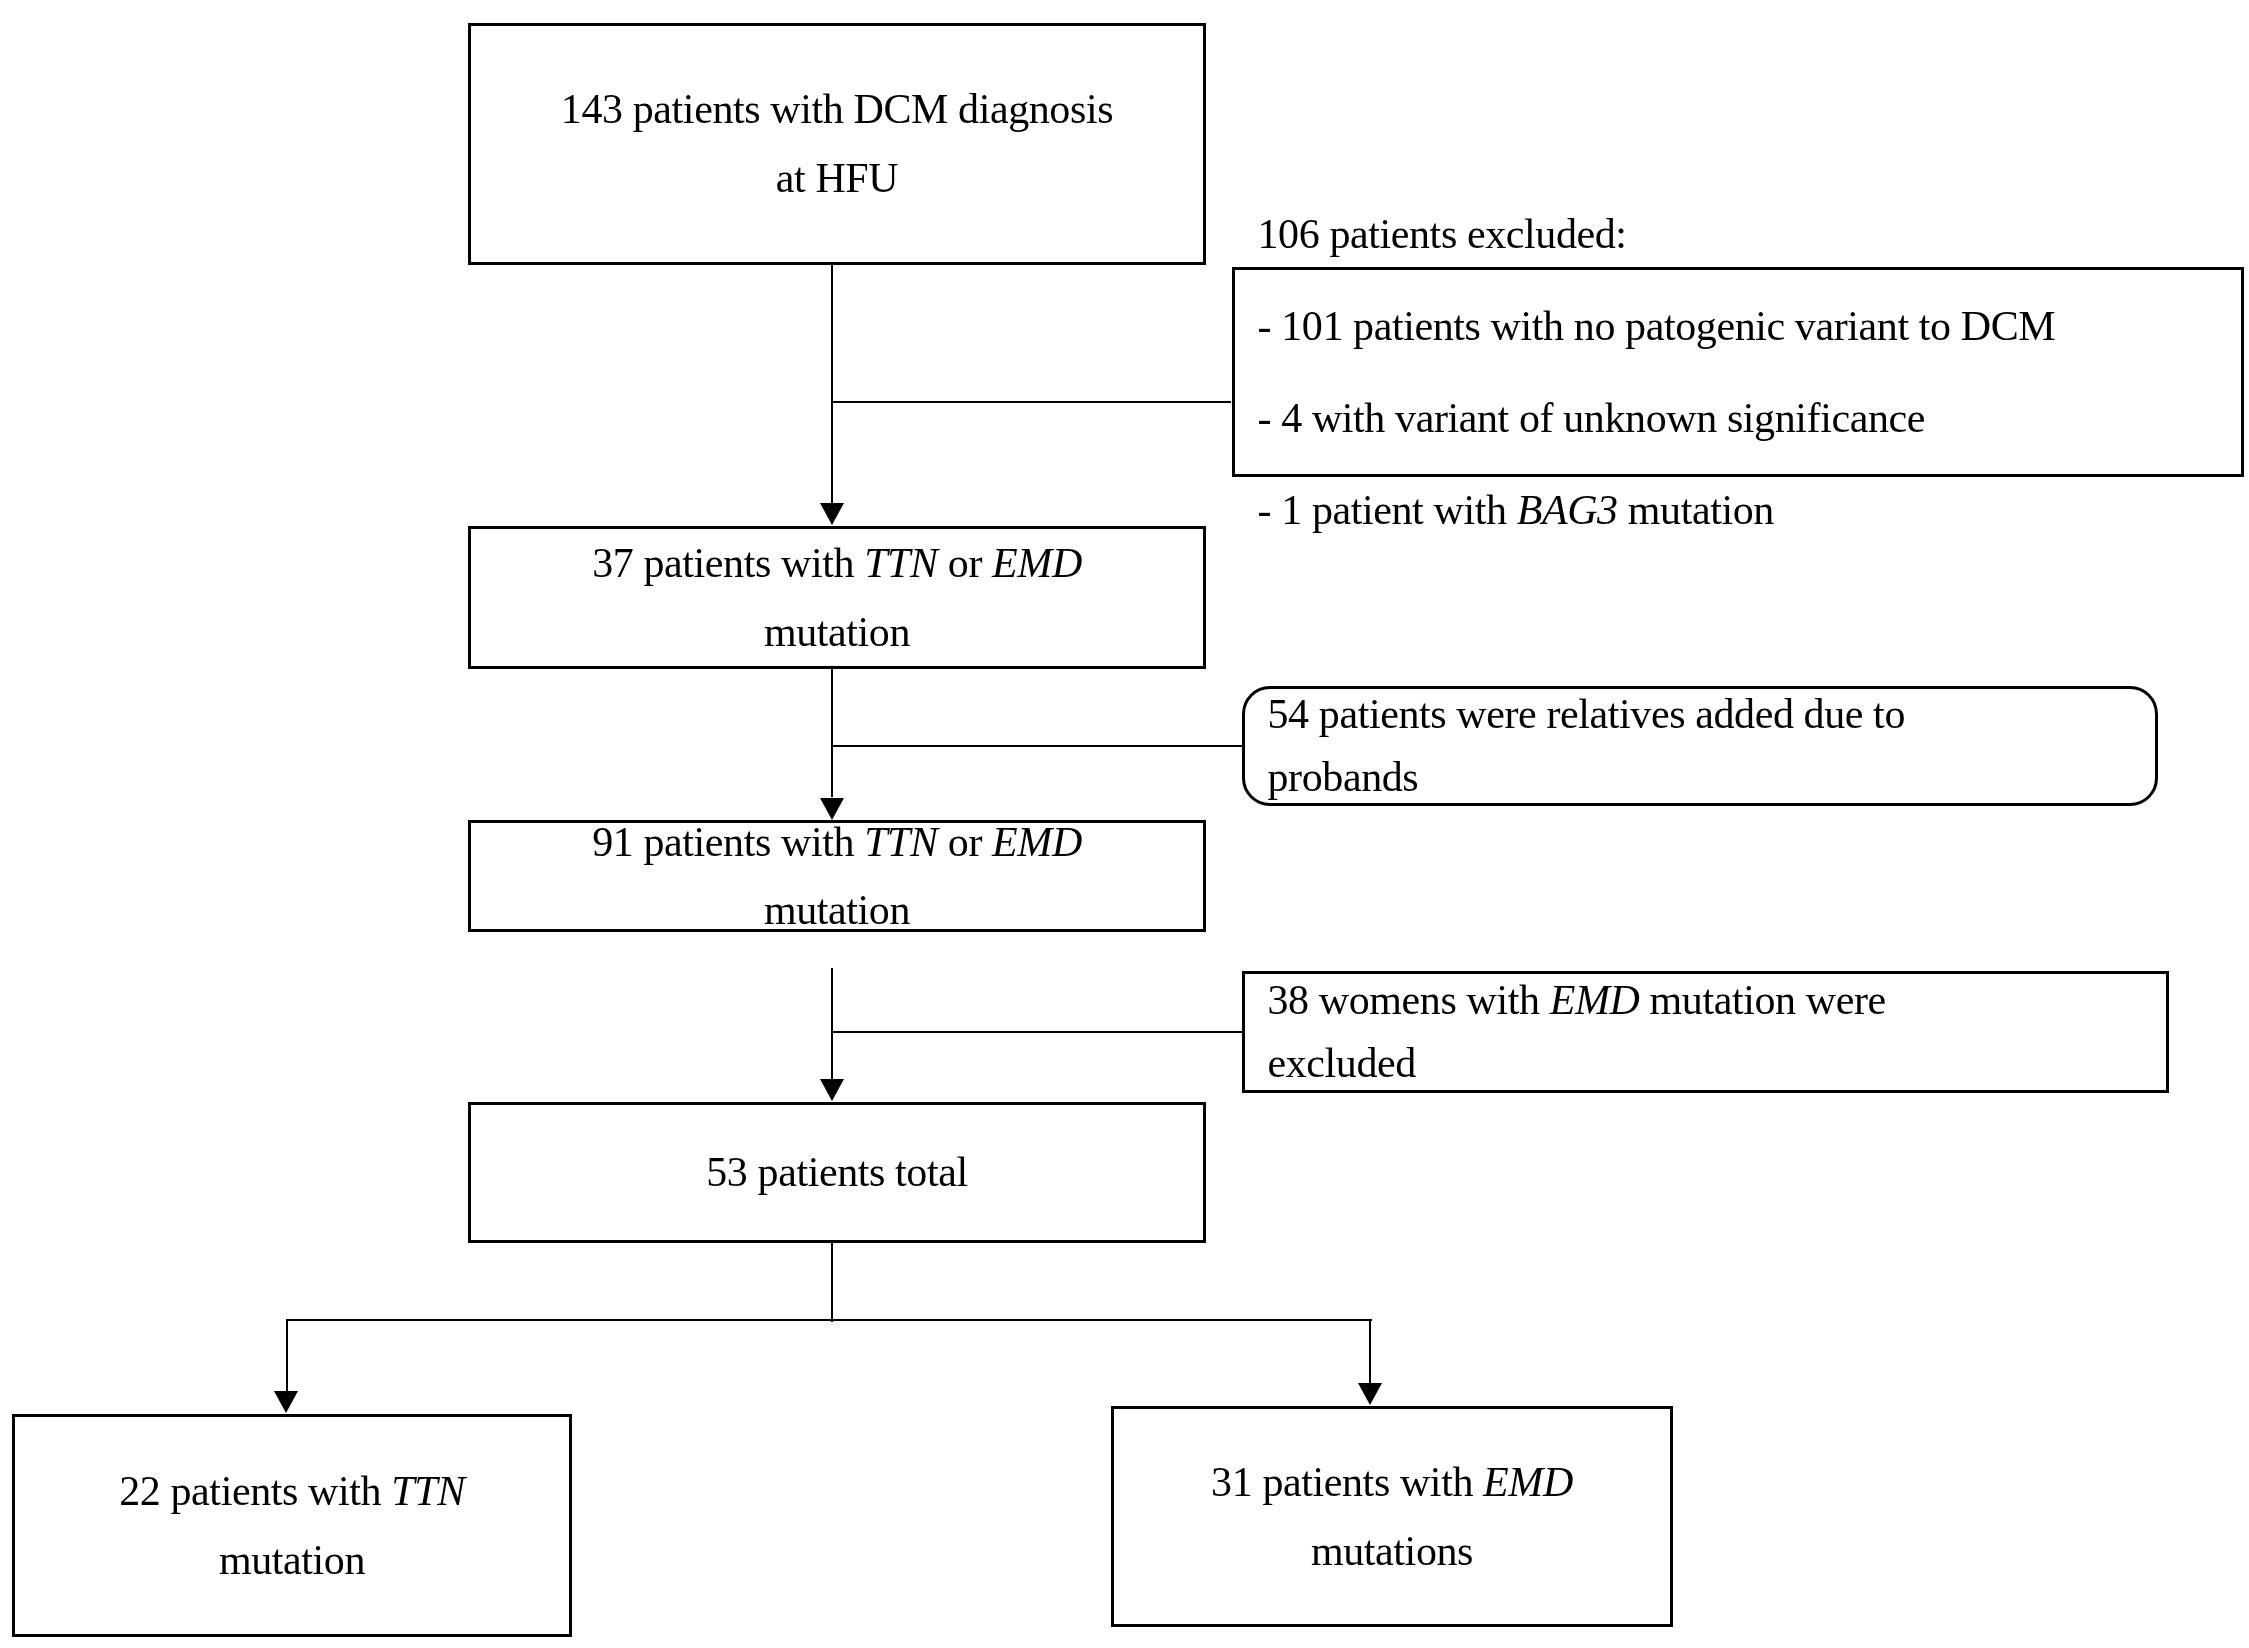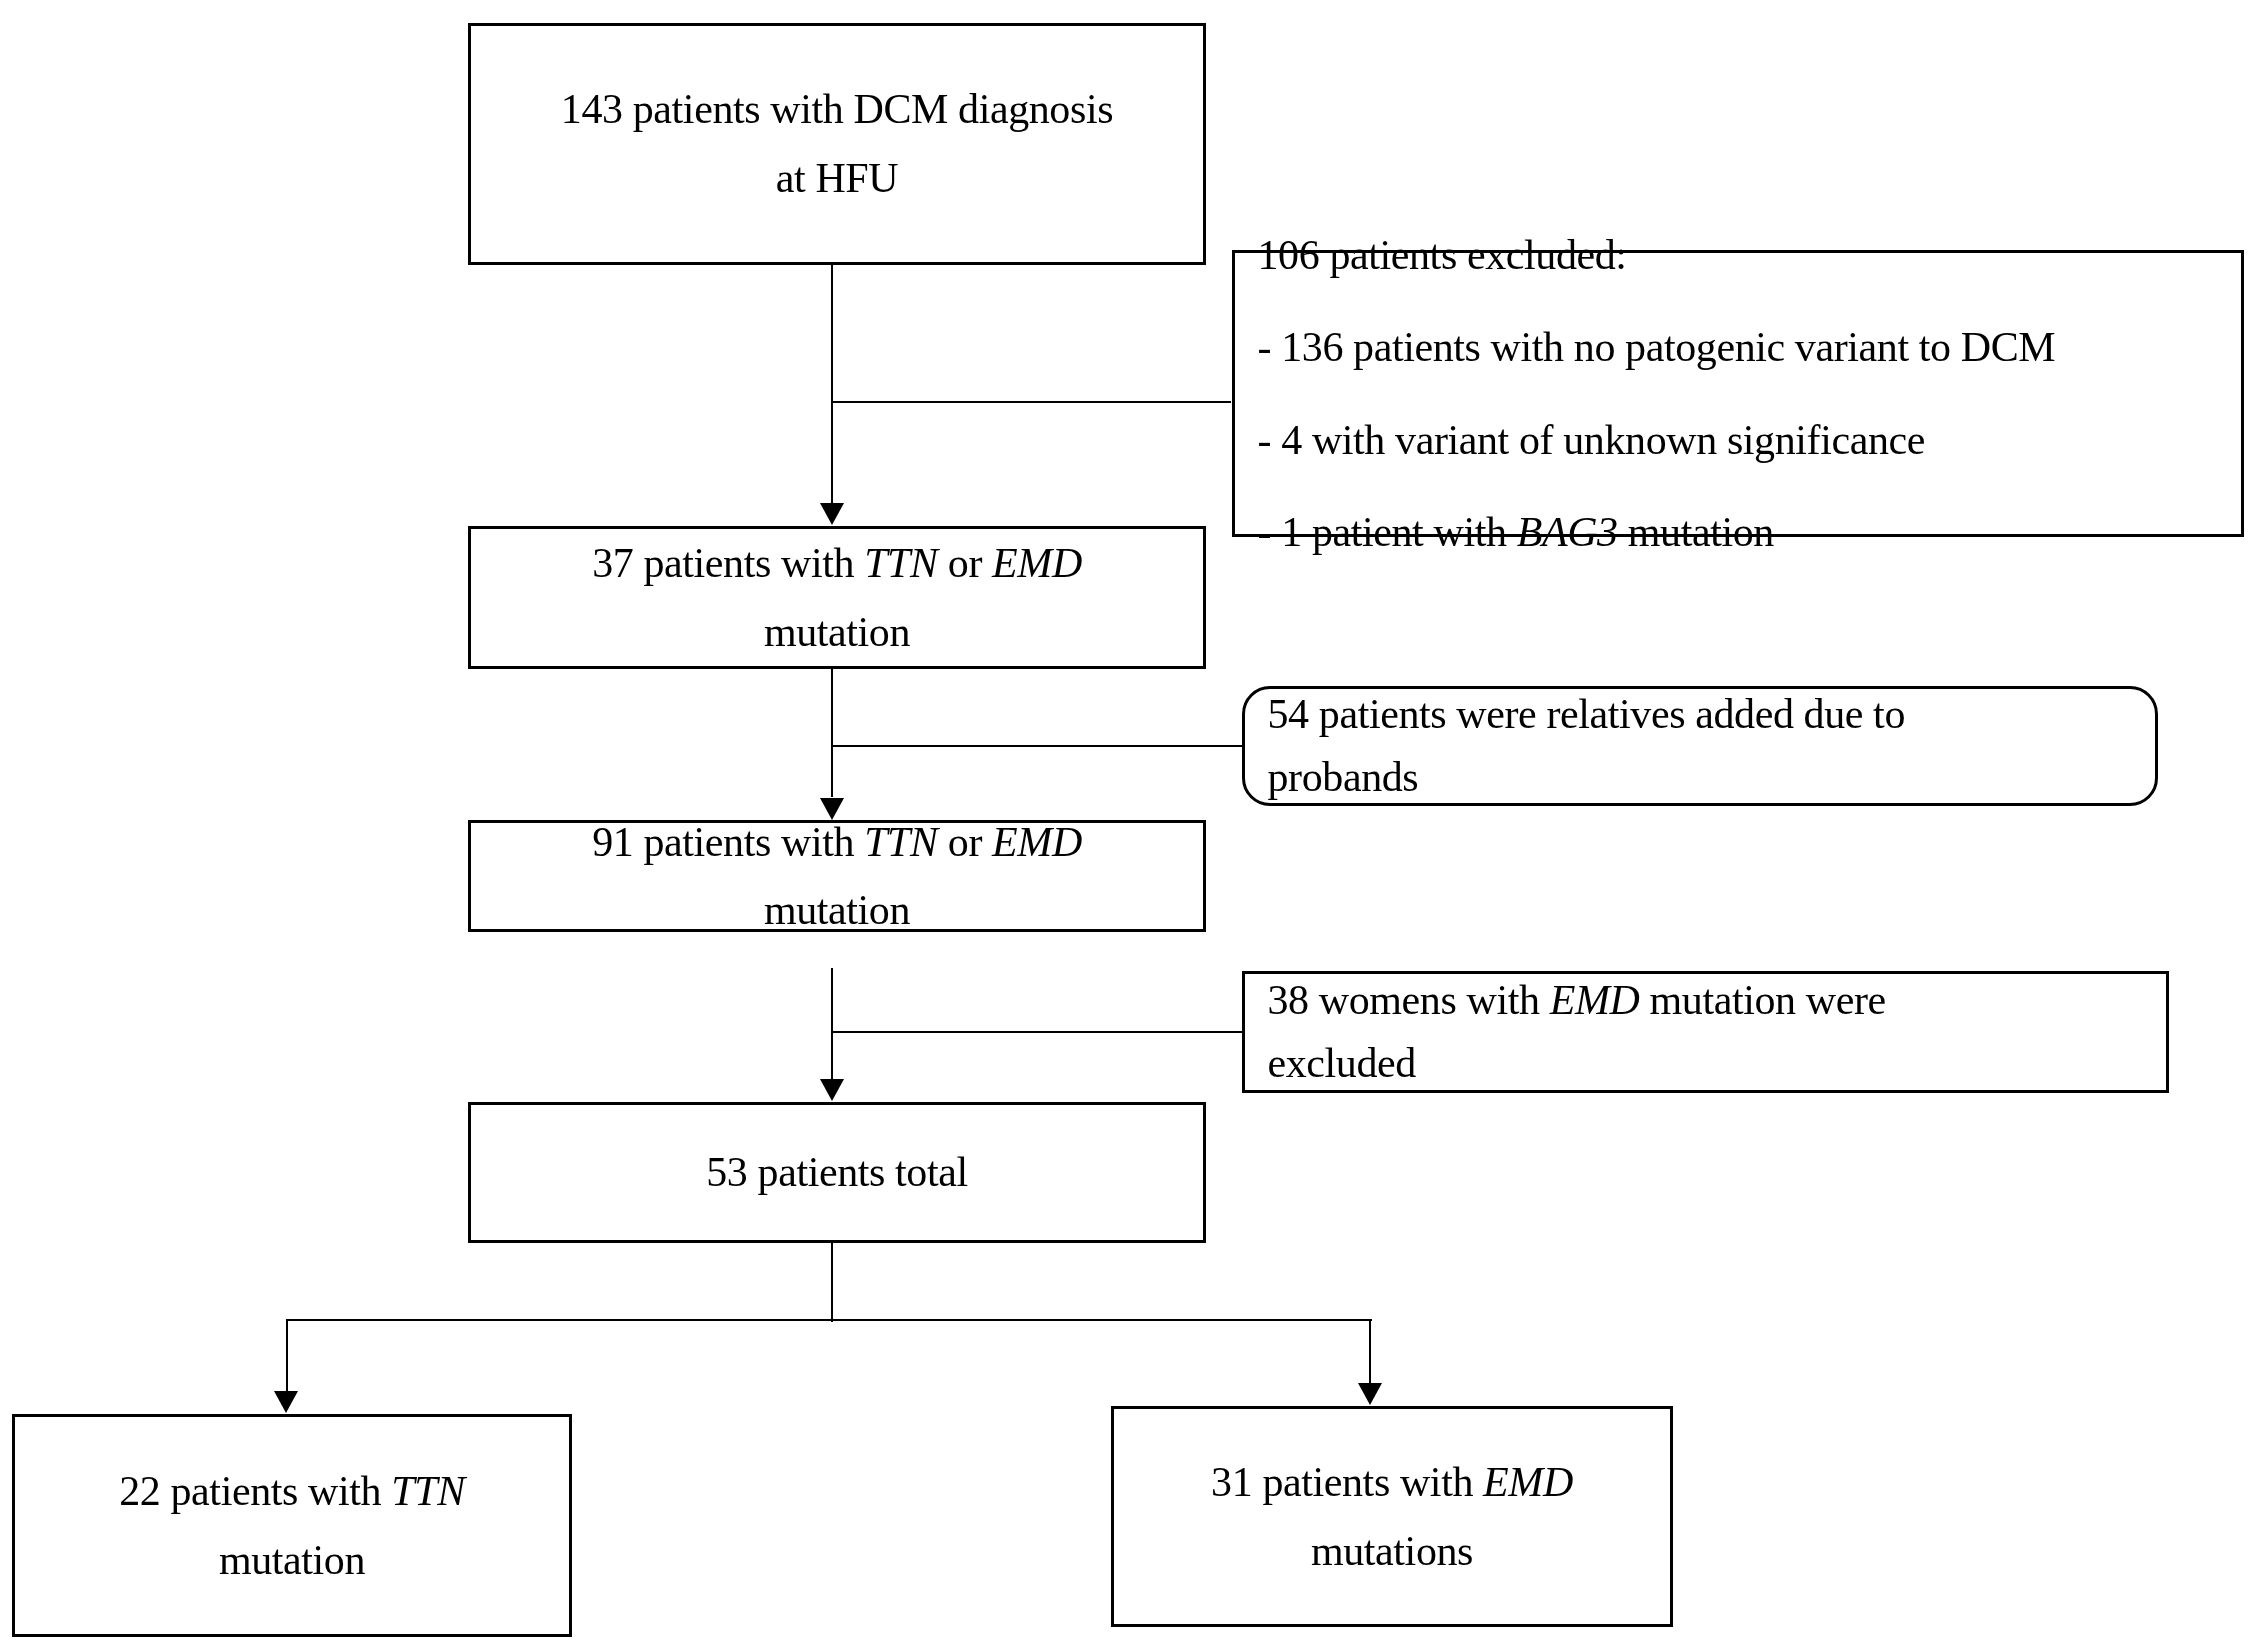--- a/index.html
+++ b/index.html
@@ -61,23 +61,23 @@
 </head>
 <body>
 
 <div id="canvas">
 
   <div class="box center" style="left:468px; top:22.5px; width:738px; height:242px;">
     <div class="line">143 patients with DCM diagnosis</div>
     <div class="line">at HFU</div>
   </div>
 
-  <div class="box leftalign" style="left:1232px; top:250px; width:1012px; height:287px;gap:24px;">
+  <div class="box leftalign" style="left:1232px; top:267px; width:1012px; height:210px;gap:24px;">
     <div class="line">106 patients excluded:</div>
-    <div class="line">- 136 patients with no patogenic variant to DCM</div>
+    <div class="line">- 101 patients with no patogenic variant to DCM</div>
     <div class="line">- 4 with variant of unknown significance</div>
     <div class="line"><span>- 1 patient with </span><span class="gene">BAG3</span><span> mutation</span></div>
   </div>
 
   <div class="box center" style="left:468px; top:526px; width:738px; height:143px;">
     <div class="line"><span>37 patients with </span><span class="gene">TTN</span><span> or </span><span class="gene">EMD</span></div>
     <div class="line">mutation</div>
   </div>
 
   <div class="box leftalign" style="left:1242px; top:686px; width:916px; height:120px;border-radius:28px;">

